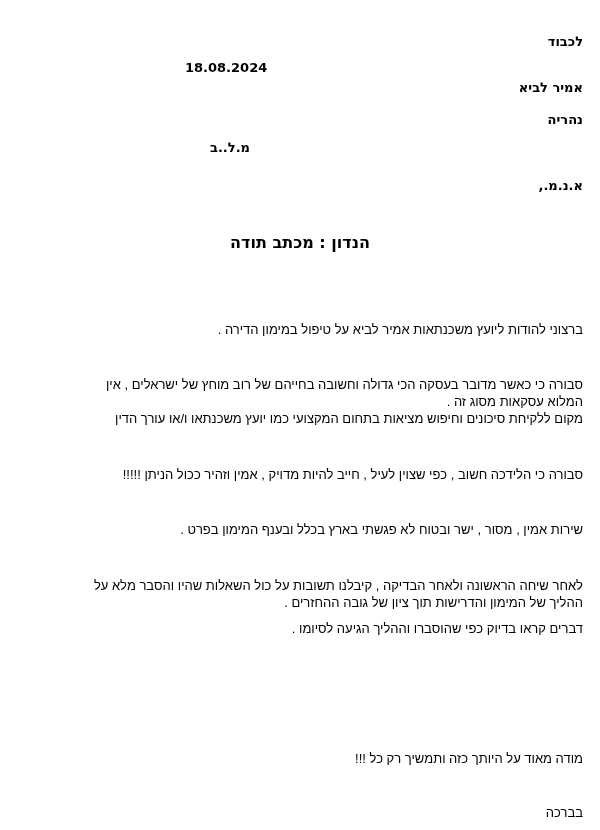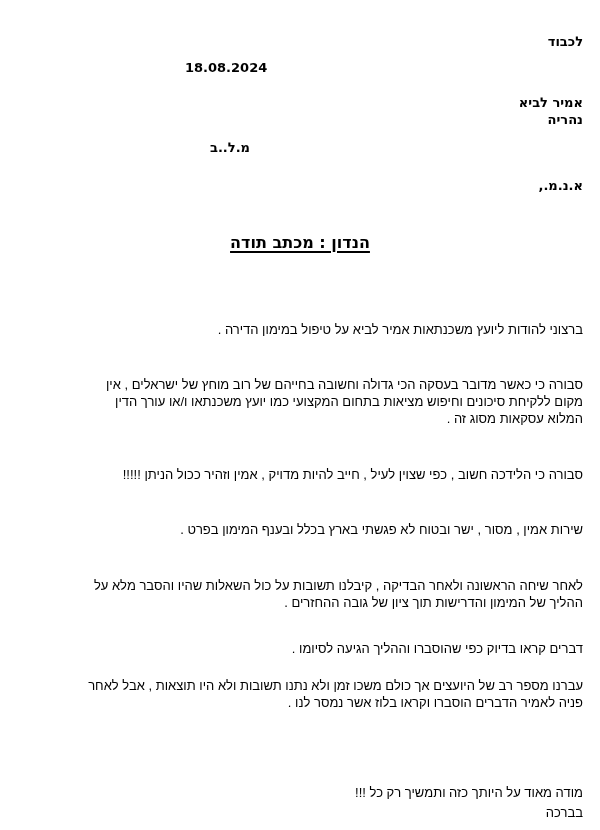--- a/index.html
+++ b/index.html
@@ -6,71 +6,67 @@
   body { width: 600px; height: 830px; position: relative; overflow: hidden;
          font-family: "DejaVu Sans", "Liberation Sans", sans-serif; color: #000; }
   .page { position: absolute; left: 0; top: 0; width: 600px; height: 830px; }
   .abs { position: absolute; white-space: nowrap; }
   .rtl { direction: rtl; text-align: right; }
   .bold { font-weight: bold; font-size: 13px; }
   .body-text { font-family: "Liberation Sans", "DejaVu Sans", sans-serif; font-size: 13px; line-height: 17px; }
   .para { position: absolute; right: 17px; width: 570px; direction: rtl; text-align: right; }
   .title { position: absolute; left: 0; width: 600px; top: 233px; text-align: center;
            font-weight: bold; font-size: 16px; direction: rtl; }
-  .title span { text-decoration: underline; text-decoration-thickness: 1.5px; text-underline-offset: 3px; }
+  .title span { text-decoration-thickness: 1.5px; text-underline-offset: 3px; }
 </style>
 </head>
 <body>
 
 <div class="page">
 
   <div class="abs rtl bold" style="right:17px; top:34px;margin-left:36px;">לכבוד</div>
   <div class="abs bold" style="left:185px; top:60px;">18.08.2024</div>
-  <div class="abs rtl bold" style="right:17px; top:95px;">אמיר לביא</div>
+  <div class="abs rtl bold" style="right:17px; top:80px;">אמיר לביא</div>
   <div class="abs rtl bold" style="right:350px; top:96px;margin-top:44px;">מ.ל..ב</div>
   <div class="abs rtl bold" style="right:17px; top:112px;">נהריה</div>
   <div class="abs rtl bold" style="right:17px; top:178px;">א.נ.מ.,</div>
 
   <div class="title">
     <span>הנדון : מכתב תודה</span>
   </div>
 
   <div class="para body-text" style="top:321px;">
     <div>ברצוני להודות ליועץ משכנתאות אמיר לביא על טיפול במימון הדירה .</div>
   </div>
 
   <div class="para body-text" style="top:376px;">
     <div>סבורה כי כאשר מדובר בעסקה הכי גדולה וחשובה בחייהם של רוב מוחץ של ישראלים , אין</div>
+    <div>המלוא עסקאות מסוג זה .</div>
     <div>מקום ללקיחת סיכונים וחיפוש מציאות בתחום המקצועי כמו יועץ משכנתאו ו/או עורך הדין</div>
-    <div>המלוא עסקאות מסוג זה .</div>
   </div>
 
   <div class="para body-text" style="top:466px;">
     <div>סבורה כי הלידכה חשוב , כפי שצוין לעיל , חייב להיות מדויק , אמין וזהיר ככול הניתן !!!!!</div>
   </div>
 
   <div class="para body-text" style="top:521px;">
     <div>שירות אמין , מסור , ישר ובטוח לא פגשתי בארץ בכלל ובענף המימון בפרט .</div>
   </div>
 
   <div class="para body-text" style="top:577px;">
     <div>לאחר שיחה הראשונה ולאחר הבדיקה  , קיבלנו תשובות על כול השאלות שהיו והסבר מלא על</div>
     <div>ההליך של המימון והדרישות תוך ציון של גובה ההחזרים  .</div>
   </div>
 
-  <div class="para body-text" style="top:620px;margin-top:20px;">
+  <div class="para body-text" style="top:620px;">
     <div>דברים קראו בדיוק כפי שהוסברו וההליך הגיעה לסיומו .</div>
   </div>
 
-  <div class="para body-text" style="top:677px;">
-    <div>עברנו מספר רב של היועצים אך כולם משכו זמן ולא נתנו תשובות ולא היו תוצאות ,  אבל לאחר</div>
-    <div>פניה לאמיר הדברים הוסברו וקראו בלוז אשר נמסר לנו .</div>
-  </div>
 
-  <div class="para body-text" style="top:784px;">
+  <div class="para body-text" style="top:750px;">
     <div>מודה מאוד על היותך כזה ותמשיך רק כל !!!</div>
   </div>
 
   <div class="para body-text" style="top:804px;">
     <div>בברכה</div>
   </div>
 
 </div>
 
 </body></html>

